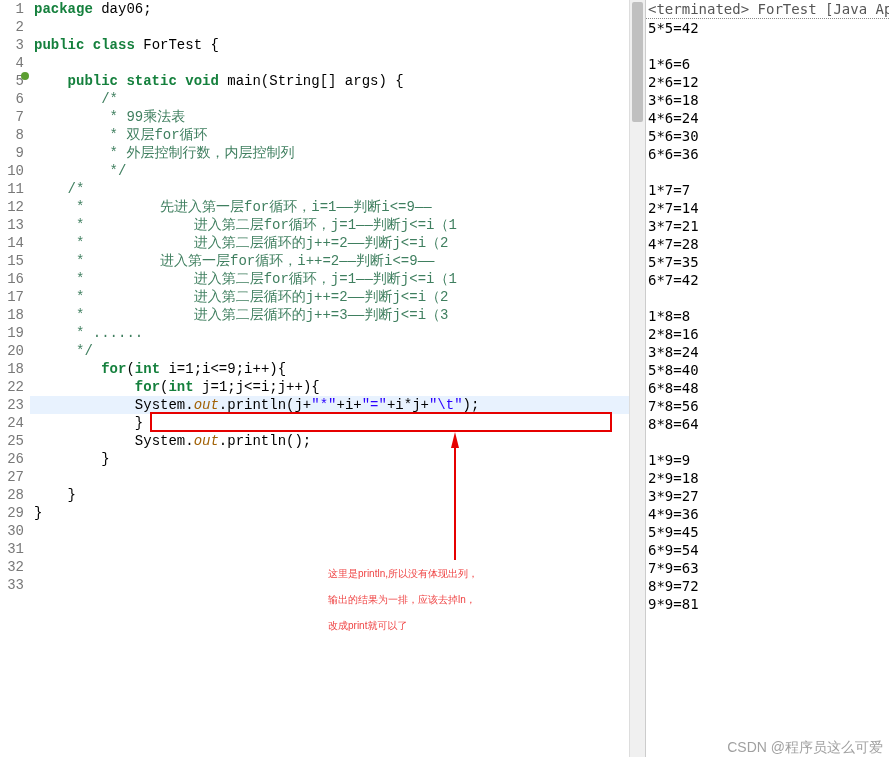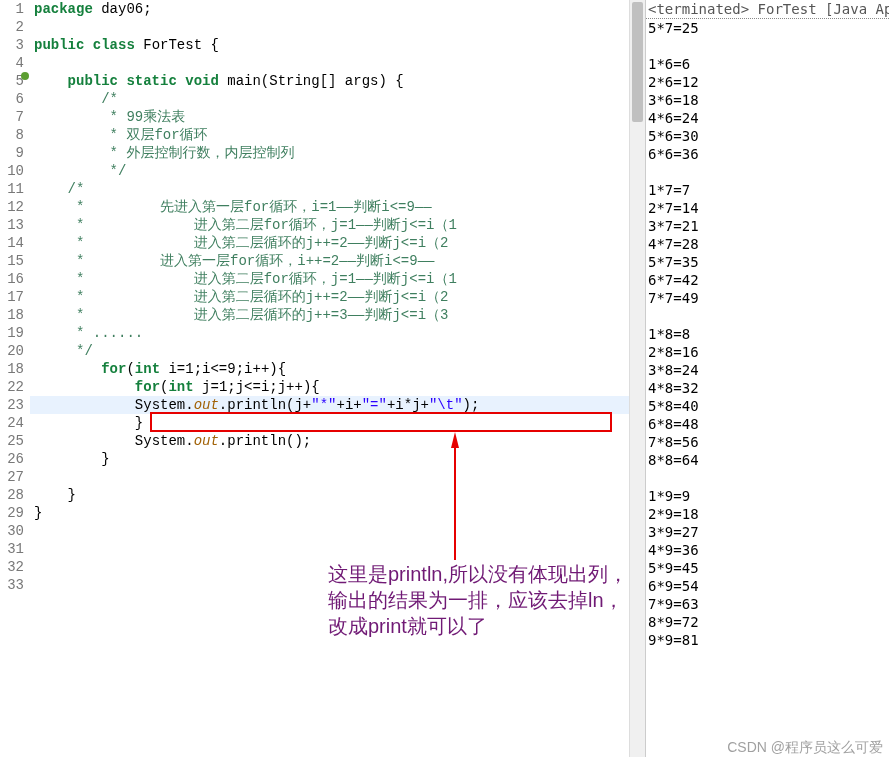--- a/index.html
+++ b/index.html
@@ -44,23 +44,23 @@
     }
     .arrow {
       position: absolute;
       left: 415px; top: 435px;
       pointer-events: none;
     }
     .arrow svg { overflow: visible; }
     .anno-text {
       position: absolute;
       left: 298px; top: 561px;
-      color: #701a75;
+      color: #ef4444;
       font-family: "Microsoft YaHei", sans-serif;
-      font-size: 20px;
+      font-size: 10px;
       line-height: 26px;
       pointer-events: none;
     }
     .scrollbar {
       width: 16px;
       background: #f0f0f0;
       border-left: 1px solid #ddd;
       position: relative;
     }
     .scrollbar .thumb {
@@ -195,41 +195,39 @@
   </div>
 
   <div class="scrollbar">
     <div class="thumb"></div>
   </div>
 </div>
 
 <div class="output-pane">
   <div class="output-header">&lt;terminated&gt; ForTest [Java App</div>
   <div class="output-body" id="output-body">
-      <div>5*7=25</div>
+      <div>5*5=42</div>
       <div></div>
       <div>1*6=6</div>
       <div>2*6=12</div>
       <div>3*6=18</div>
       <div>4*6=24</div>
       <div>5*6=30</div>
       <div>6*6=36</div>
       <div></div>
       <div>1*7=7</div>
       <div>2*7=14</div>
       <div>3*7=21</div>
       <div>4*7=28</div>
       <div>5*7=35</div>
       <div>6*7=42</div>
-      <div>7*7=49</div>
       <div></div>
       <div>1*8=8</div>
       <div>2*8=16</div>
       <div>3*8=24</div>
-      <div>4*8=32</div>
       <div>5*8=40</div>
       <div>6*8=48</div>
       <div>7*8=56</div>
       <div>8*8=64</div>
       <div></div>
       <div>1*9=9</div>
       <div>2*9=18</div>
       <div>3*9=27</div>
       <div>4*9=36</div>
       <div>5*9=45</div>

